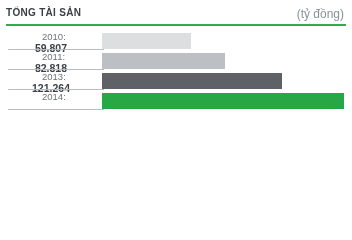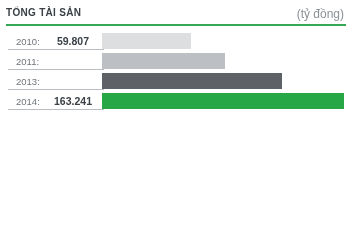--- a/index.html
+++ b/index.html
@@ -49,26 +49,27 @@
   #rows {
     position:relative;
     margin-top:3px;
   }
   .row {
     position:relative;
     height:20px;
   }
   .row-label-zone {
     position:absolute;
-    left:8px; top:0;
+    left:1px; top:0;
     width:96px;
     height:20px;
     display:flex;
     align-items:center;
     white-space:nowrap;
+    flex-direction:column;
   }
   .row-year {
     font-size:9.5px;
     color:#6e747a;
     width:30px;
     text-align:left;
     padding-left:2px;
   }
   .row-value {
     font-size:10.5px;
@@ -118,42 +119,43 @@
       </div>
       <div class="row-rule"></div>
       <div class="bar-track">
         <div class="bar" style="width: 36.6%; background: rgb(220, 222, 224);"></div>
       </div>
     </div>
 
     <div class="row">
       <div class="row-label-zone">
         <span class="row-year">2011:</span>
+        <span class="row-value">82.818</span>
       </div>
       <div class="row-rule"></div>
       <div class="bar-track">
         <div class="bar" style="width: 50.7%; background: rgb(188, 191, 195);"></div>
       </div>
     </div>
 
 
     <div class="row">
       <div class="row-label-zone">
         <span class="row-year">2013:</span>
+        <span class="row-value">121.264</span>
       </div>
       <div class="row-rule"></div>
       <div class="bar-track">
         <div class="bar" style="width: 74.3%; background: rgb(94, 98, 102);"></div>
       </div>
     </div>
 
     <div class="row">
       <div class="row-label-zone">
         <span class="row-year">2014:</span>
-        <span class="row-value">163.241</span>
       </div>
       <div class="row-rule"></div>
       <div class="bar-track">
         <div class="bar" style="width: 100%; background: rgb(39, 167, 69);"></div>
       </div>
     </div>
 
   </div>
 </div>
 

